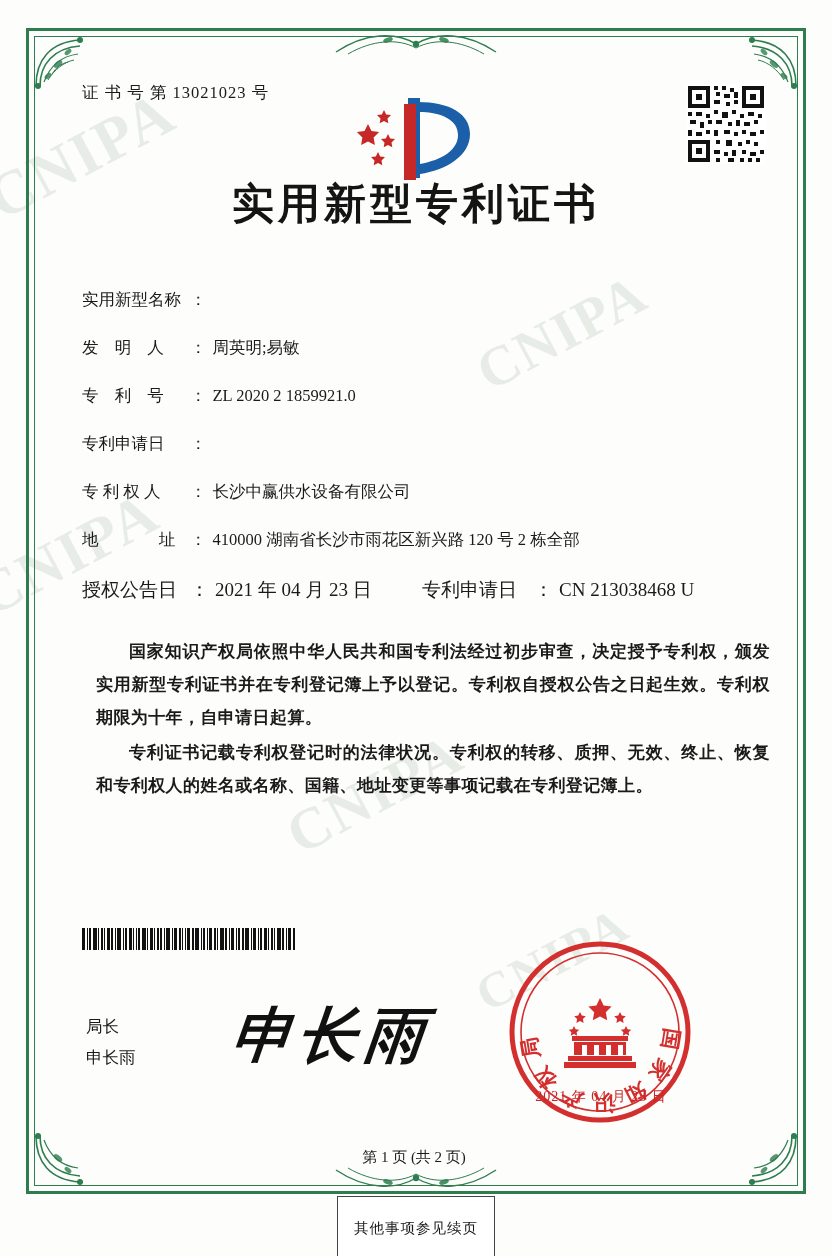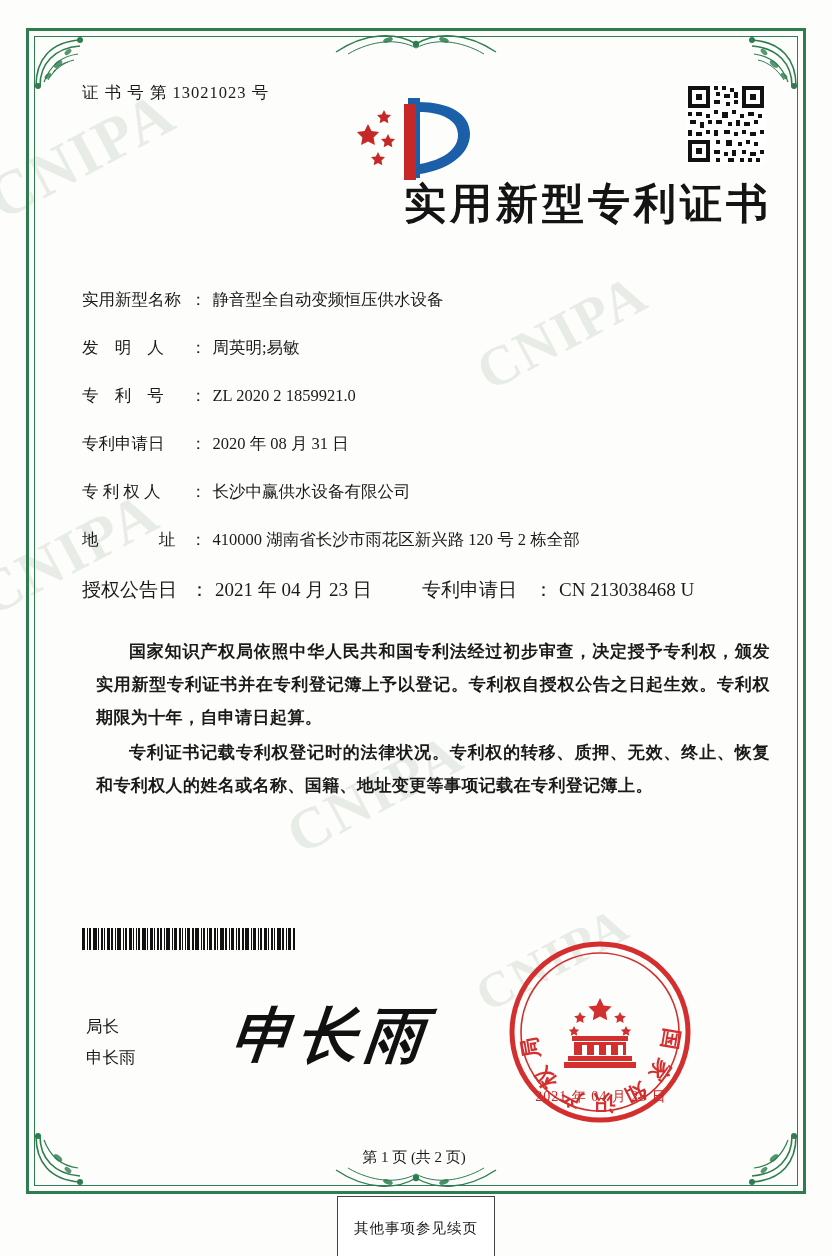--- a/index.html
+++ b/index.html
@@ -122,21 +122,21 @@
 
   .qr {
     position: absolute;
     right: 6px;
     top: 2px;
     width: 80px;
     height: 80px;
   }
 
   .title {
-    text-align: right;
+    text-align: center;
     font-size: 42px;
     font-weight: bold;
     letter-spacing: 4px;
     margin-top: 72px;
     color: #141414;
     font-family: "Liberation Serif", "DejaVu Serif", serif;
   }
 
   .fields {
     margin-top: 56px;
@@ -453,39 +453,37 @@
       </svg>
     </div>
 
     <div class="title">实用新型专利证书</div>
 
     <div class="fields">
 
       <div class="row">
         <span class="label">实用新型名称</span>
         <span class="colon">：</span>
-        <span class="value">静音型全自动变频恒压供水设备</span>
       </div>
 
       <div class="row">
         <span class="label sp1">发 明 人</span>
         <span class="colon">：</span>
         <span class="value">周英明;易敏</span>
       </div>
 
       <div class="row">
         <span class="label sp1">专 利 号</span>
         <span class="colon">：</span>
         <span class="value">ZL 2020 2 1859921.0</span>
       </div>
 
       <div class="row">
         <span class="label">专利申请日</span>
         <span class="colon">：</span>
-        <span class="value">2020 年 08 月 31 日</span>
       </div>
 
       <div class="row">
         <span class="label">专 利 权 人</span>
         <span class="colon">：</span>
         <span class="value">长沙中赢供水设备有限公司</span>
       </div>
 
       <div class="row">
         <span class="label sp3">地 址</span>

